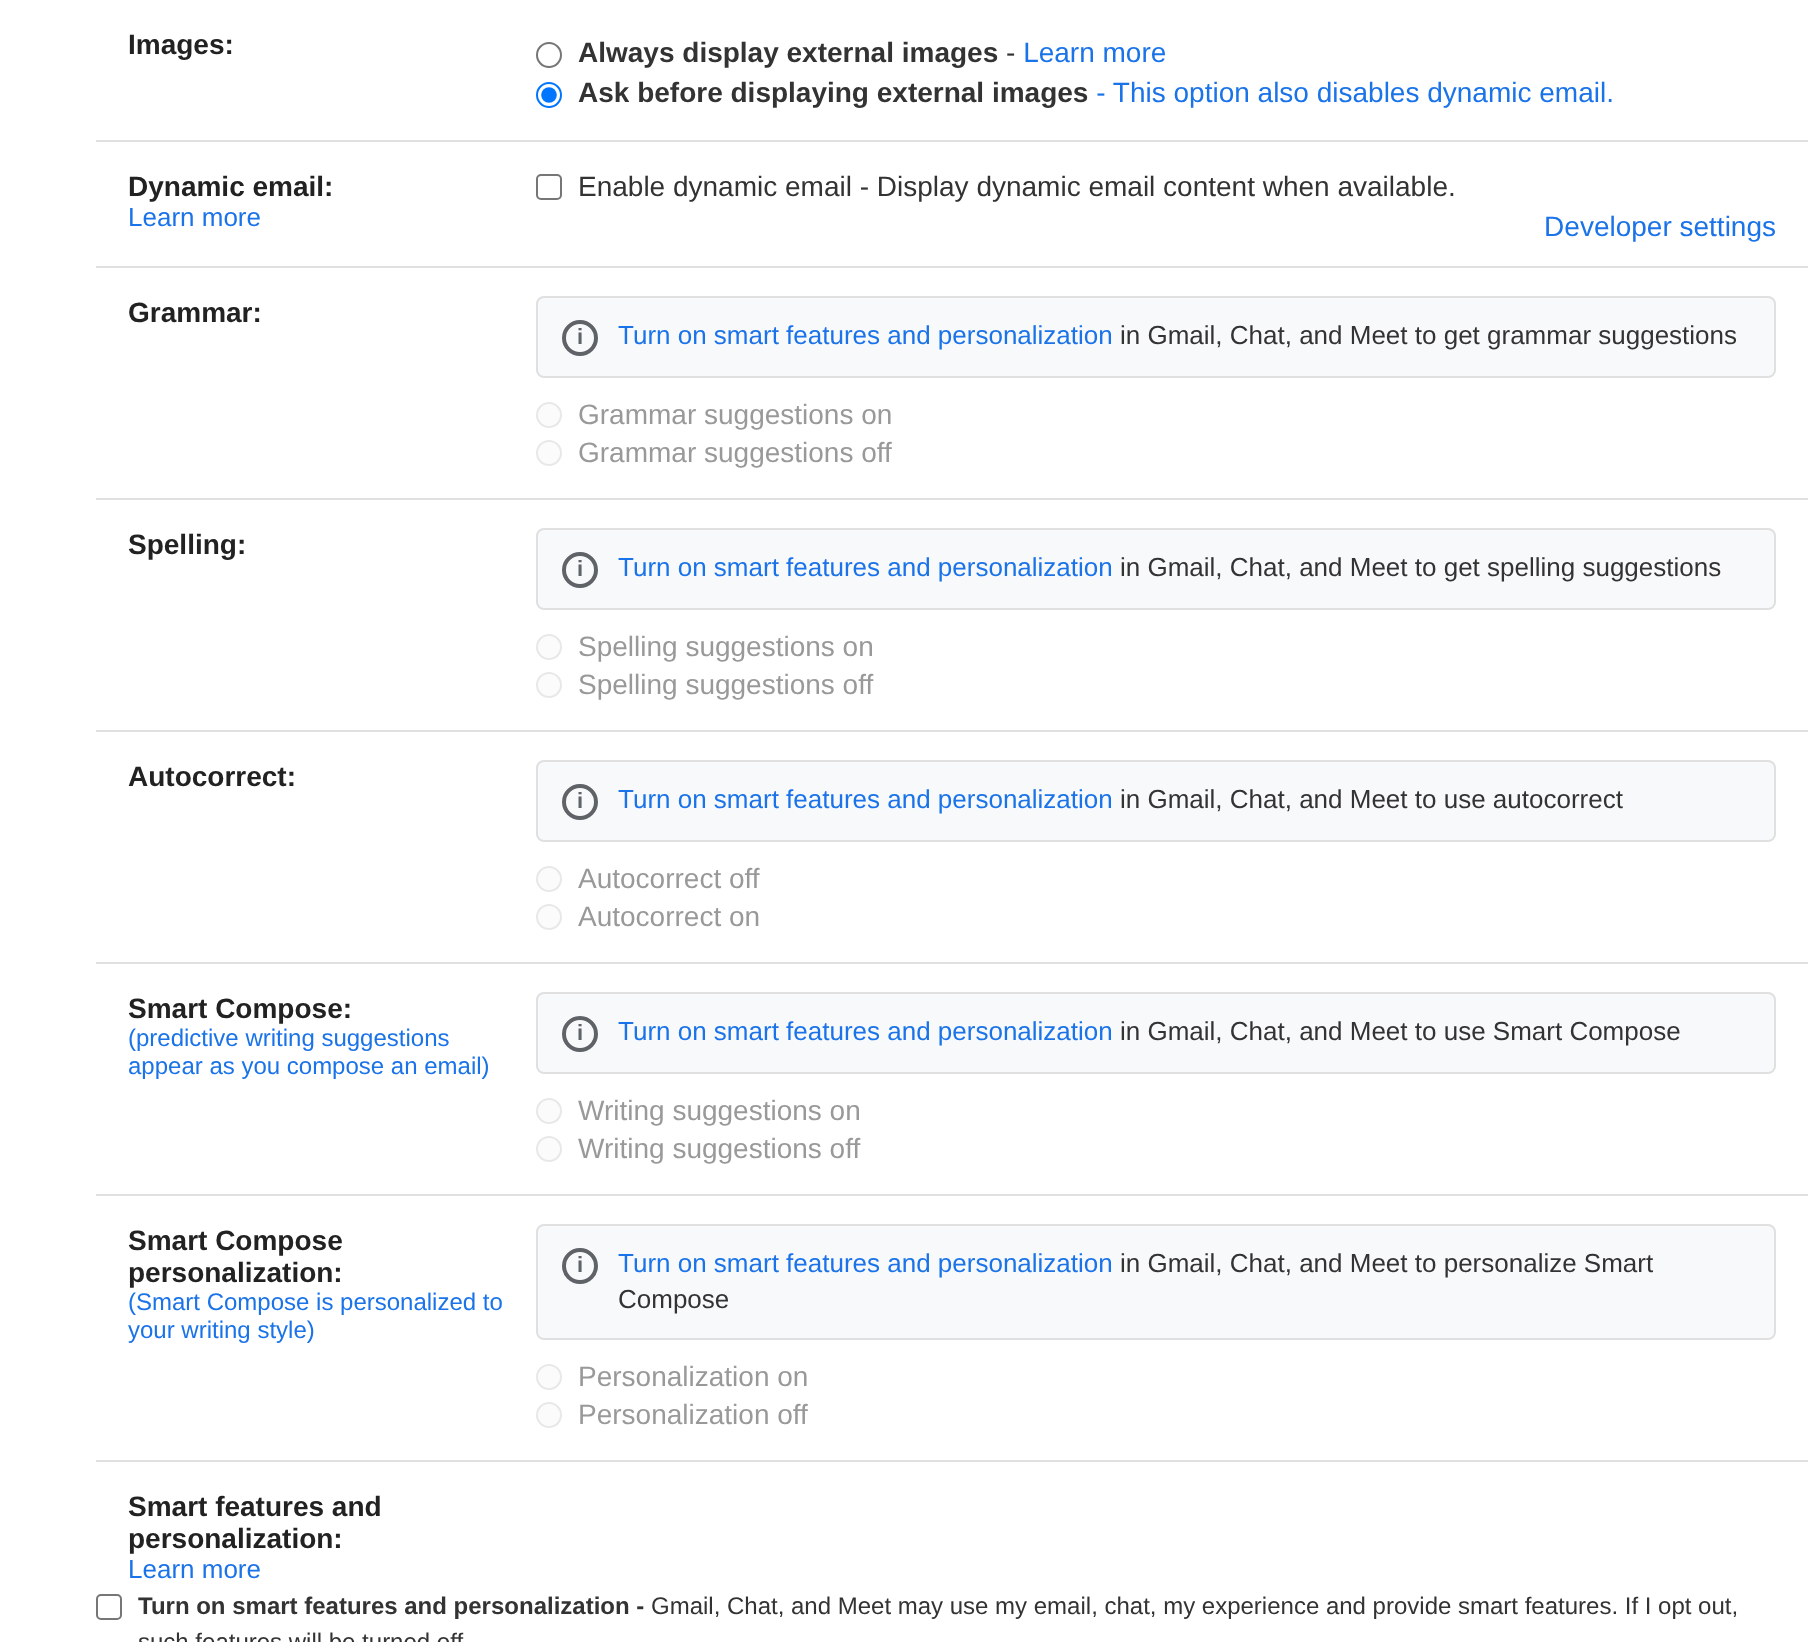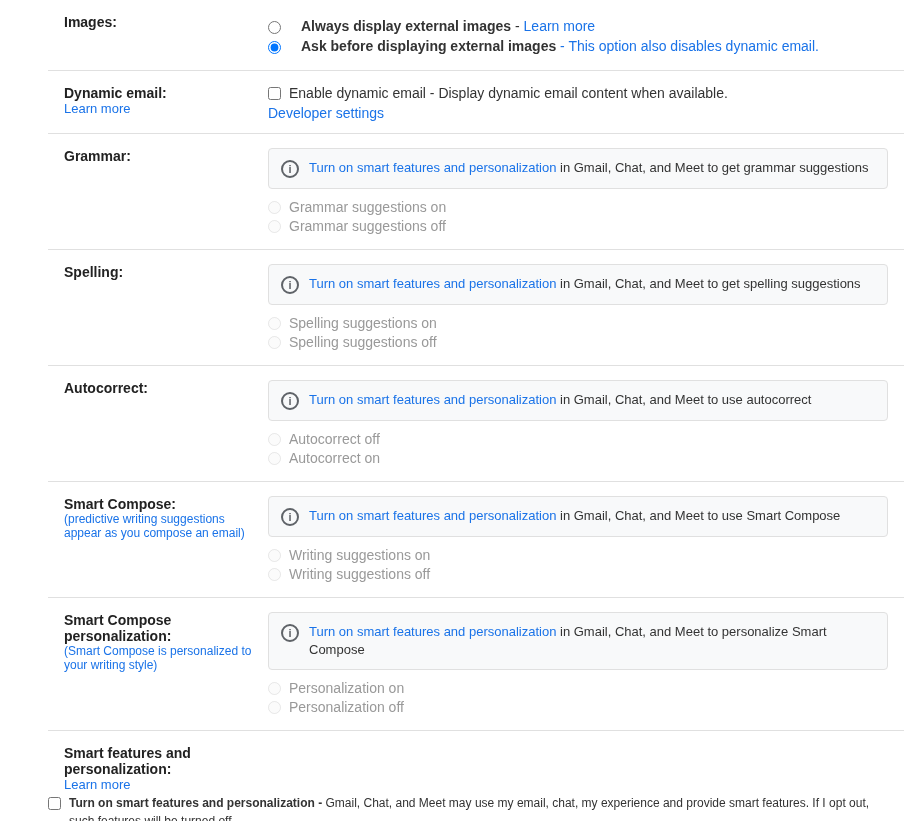--- a/index.html
+++ b/index.html
@@ -97,21 +97,20 @@
     .info-text a, .link-blue {
       color: #1a73e8;
       text-decoration: none;
       cursor: pointer;
     }
     .images-option {
       display: flex;
       align-items: flex-start;
       margin: 4px 0;
       font-size: 14px;
-      gap: 12px;
     }
     .images-option input[type="radio"] {
       margin-right: 8px;
       margin-top: 3px;
       cursor: pointer;
     }
     .images-option label {
       cursor: pointer;
     }
     .bold-label {
@@ -127,20 +126,21 @@
       margin-top: 2px;
       cursor: pointer;
     }
     .developer-link {
       display: block;
       color: #1a73e8;
       text-decoration: none;
       font-size: 14px;
       margin-top: 4px;
       cursor: pointer;
+      text-align: right;
     }
     .smart-features-checkbox {
       margin-right: 8px;
       margin-top: 3px;
       cursor: pointer;
     }
     .smart-features-text {
       font-size: 12px;
       line-height: 1.5;
     }

